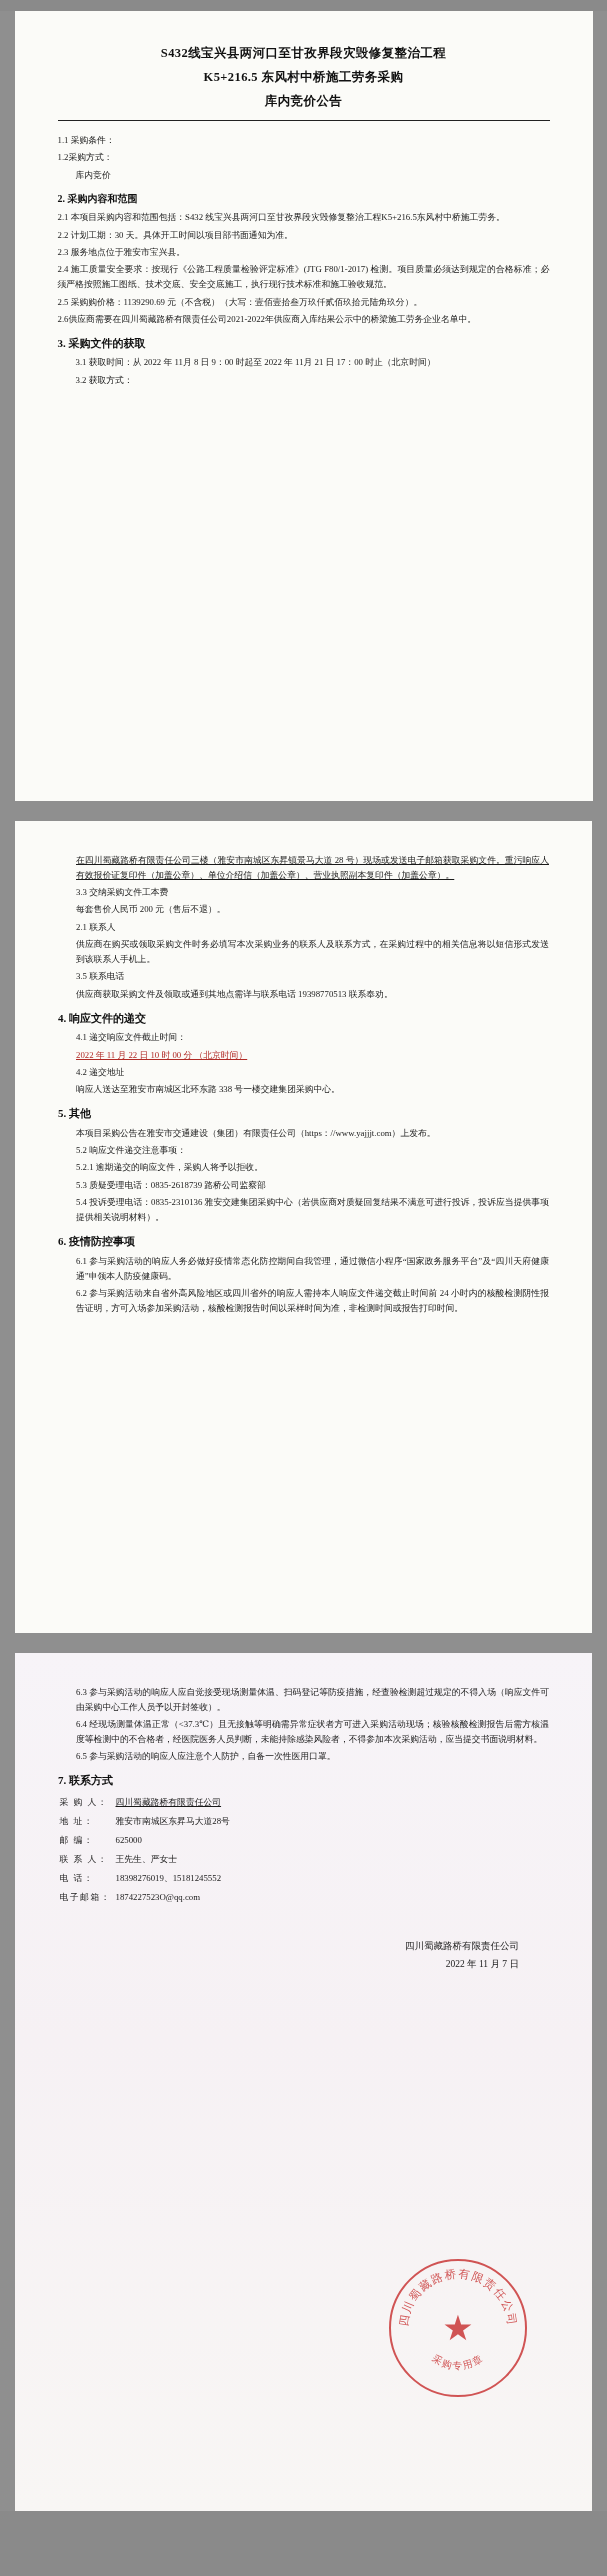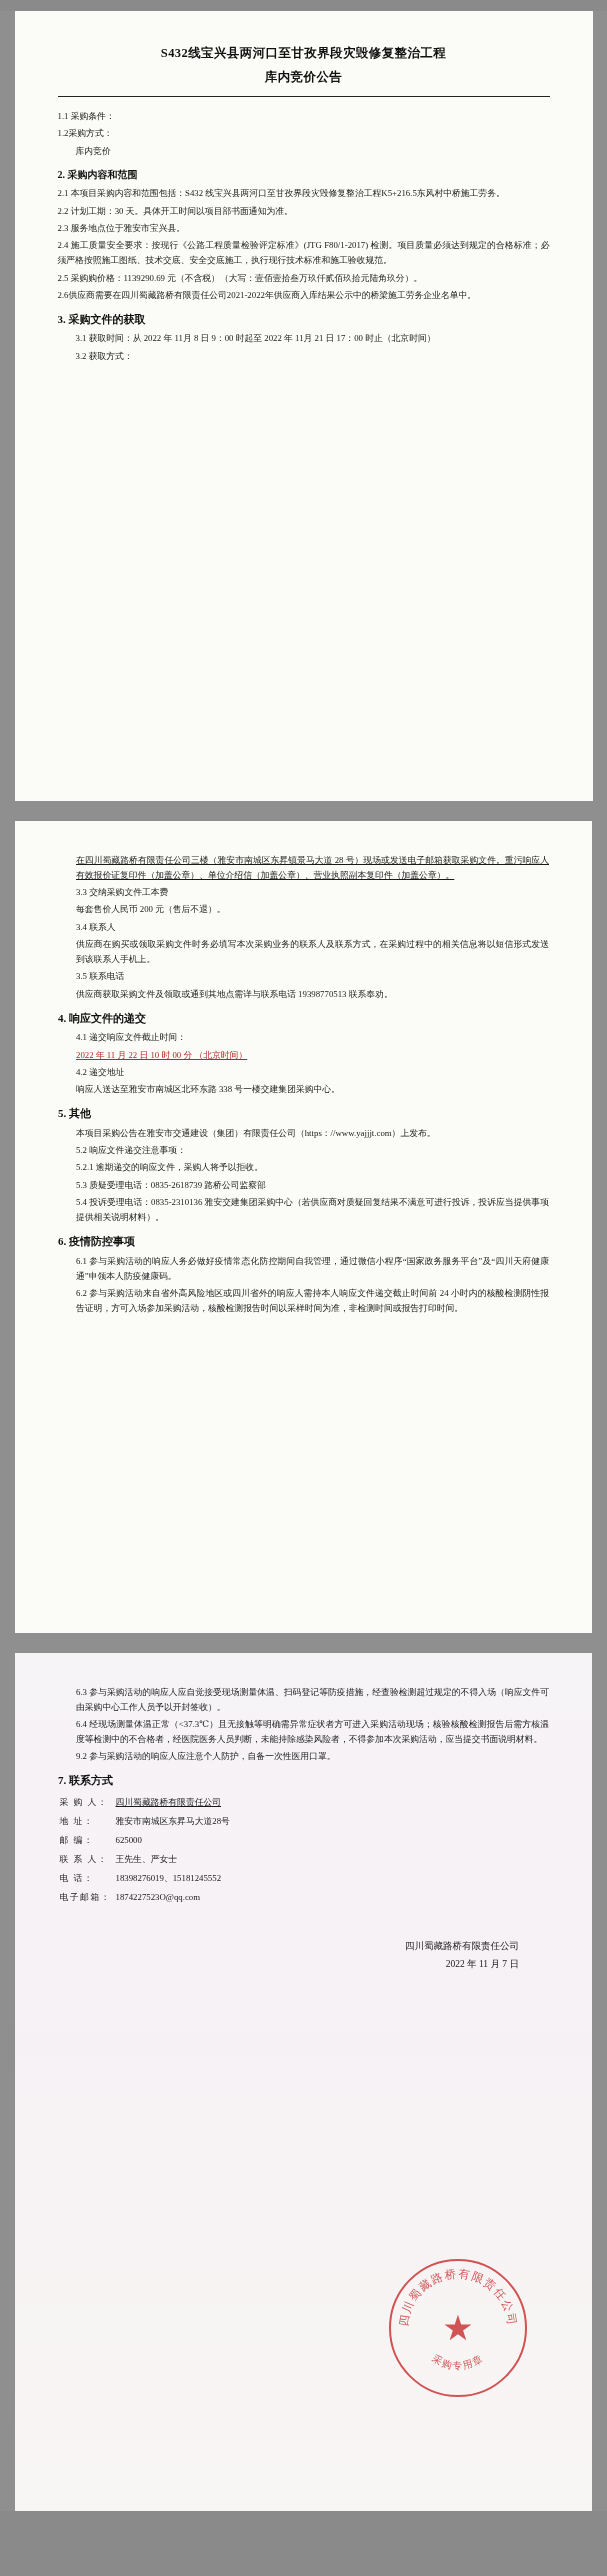--- a/index.html
+++ b/index.html
@@ -102,20 +102,21 @@
 </style>
 </head>
 <body>
 
 <div class="page">
 
   <div class="sheet sheet1">
 
     <div class="title">
       <span class="l1">S432线宝兴县两河口至甘孜界段灾毁修复整治工程</span>
+      <span class="l2">K5+216.5 东风村中桥施工劳务采购</span>
       <span class="l3">库内竞价公告</span>
     </div>
 
     <hr class="rule">
 
     <p>1.1 采购条件：</p>
     <p>1.2采购方式：</p>
     <p class="ind2">库内竞价</p>
 
     <div class="h2">2. 采购内容和范围</div>
@@ -130,21 +131,21 @@
     <p class="ind2">3.1 获取时间：从 2022 年 11月 8 日 9：00 时起至 2022 年 11月 21 日 17：00 时止（北京时间）</p>
     <p class="ind2">3.2 获取方式：</p>
 
   </div>
 
   <div class="sheet sheet2">
 
     <p class="ind2 u">在四川蜀藏路桥有限责任公司三楼（雅安市南城区东昇镇景马大道 28 号）现场或发送电子邮箱获取采购文件。重污响应人有效报价证复印件（加盖公章）、单位介绍信（加盖公章）、营业执照副本复印件（加盖公章）。</p>
     <p class="ind2">3.3 交纳采购文件工本费</p>
     <p class="ind2">每套售价人民币 200 元（售后不退）。</p>
-    <p class="ind2">3.4 联系人</p>
+    <p class="ind2">2.1 联系人</p>
     <p class="ind2">供应商在购买或领取采购文件时务必填写本次采购业务的联系人及联系方式，在采购过程中的相关信息将以短信形式发送到该联系人手机上。</p>
     <p class="ind2">3.5 联系电话</p>
     <p class="ind2">供应商获取采购文件及领取或通到其地点需详与联系电话 19398770513 联系奉劝。</p>
 
     <div class="h2 big">4. 响应文件的递交</div>
     <p class="ind2">4.1 递交响应文件截止时间：</p>
     <p class="ind2 u redtxt">2022 年 11 月 22 日 10 时 00 分 （北京时间）</p>
     <p class="ind2">4.2 递交地址</p>
     <p class="ind2">响应人送达至雅安市南城区北环东路 338 号一楼交建集团采购中心。</p>
 
@@ -158,21 +159,21 @@
     <div class="h2 big">6. 疫情防控事项</div>
     <p class="ind2">6.1 参与采购活动的响应人务必做好疫情常态化防控期间自我管理，通过微信小程序“国家政务服务平台”及“四川天府健康通”申领本人防疫健康码。</p>
     <p class="ind2">6.2 参与采购活动来自省外高风险地区或四川省外的响应人需持本人响应文件递交截止时间前 24 小时内的核酸检测阴性报告证明，方可入场参加采购活动，核酸检测报告时间以采样时间为准，非检测时间或报告打印时间。</p>
 
   </div>
 
   <div class="sheet sheet3">
 
     <p class="ind2">6.3 参与采购活动的响应人应自觉接受现场测量体温、扫码登记等防疫措施，经查验检测超过规定的不得入场（响应文件可由采购中心工作人员予以开封签收）。</p>
     <p class="ind2">6.4 经现场测量体温正常（&lt;37.3℃）且无接触等明确需异常症状者方可进入采购活动现场；核验核酸检测报告后需方核温度等检测中的不合格者，经医院医务人员判断，未能持除感染风险者，不得参加本次采购活动，应当提交书面说明材料。</p>
-    <p class="ind2">9.2 参与采购活动的响应人应注意个人防护，自备一次性医用口罩。</p>
+    <p class="ind2">6.5 参与采购活动的响应人应注意个人防护，自备一次性医用口罩。</p>
 
     <div class="h2 big">7. 联系方式</div>
 
     <table class="contact-table">
       <tbody>
           <tr>
         <td class="lbl">采 购 人：</td>
         <td class="blueu">四川蜀藏路桥有限责任公司</td>
       </tr>
       <tr>

